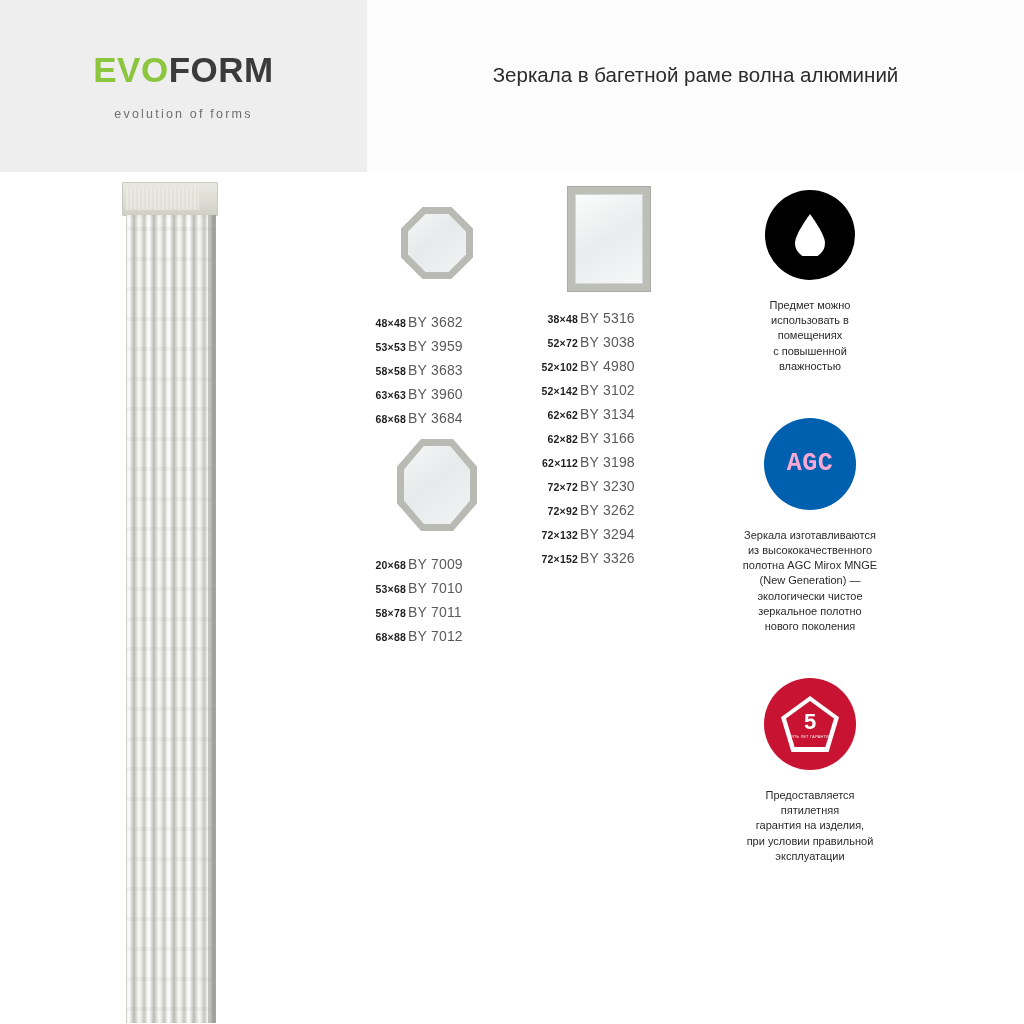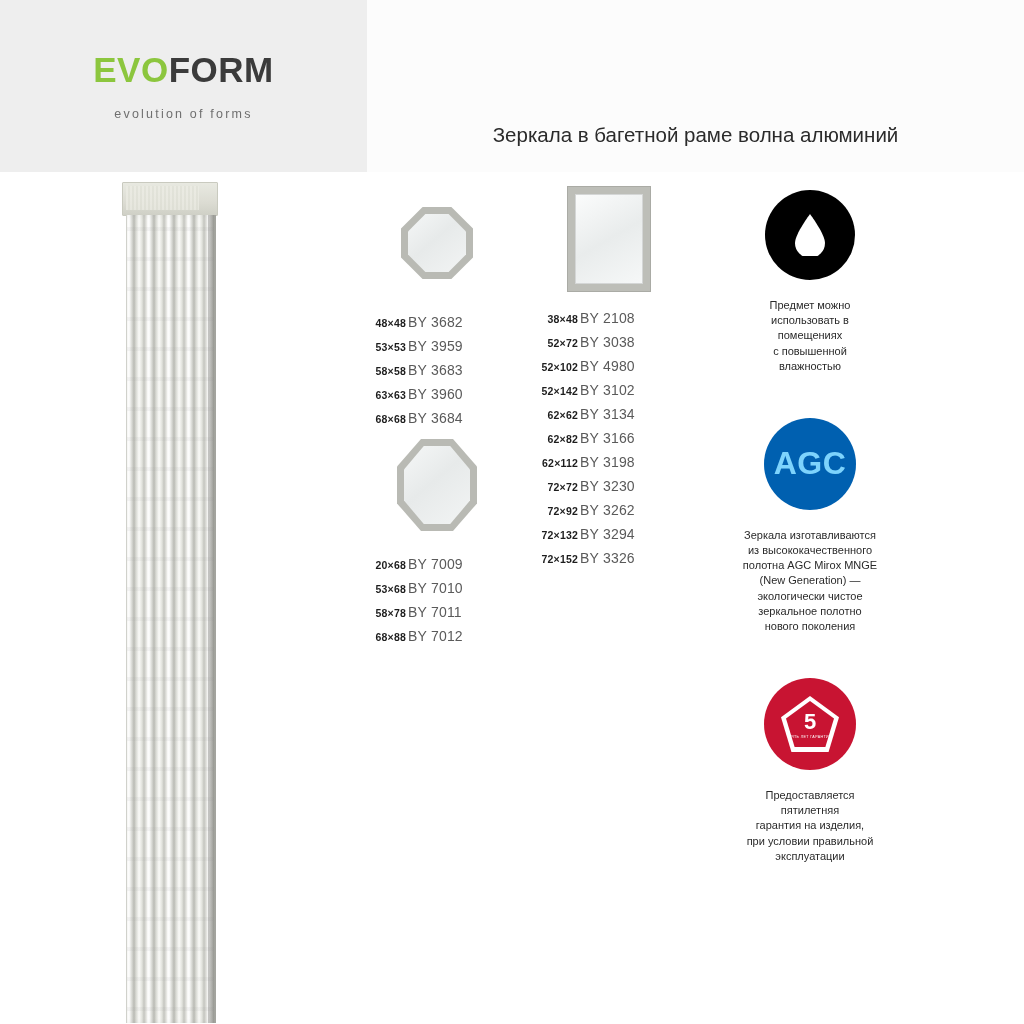--- a/index.html
+++ b/index.html
@@ -45,21 +45,21 @@
     color: #6f6f6f;
     letter-spacing: 2.2px;
   }
   .header-right {
     flex: 1;
     height: 172px;
     background: #fcfcfc;
     display: flex;
     flex-direction: column;
     align-items: center;
-    justify-content: flex-end;
+    justify-content: center;
     padding-bottom: 22px;
   }
   .header-title {
     font-size: 20.5px;
     color: #2b2b2b;
     line-height: 1.45;
     text-align: center;
     font-weight: normal;
     margin: 0;
   }
@@ -204,24 +204,25 @@
   }
   .drop-glyph {
     width: 30px; height: 42px;
     background: #ffffff;
     -webkit-clip-path: path("M15 0 C15 0 30 20 30 29 A15 15 0 0 1 0 29 C0 20 15 0 15 0 Z");
     clip-path: path("M15 0 C15 0 30 20 30 29 A15 15 0 0 1 0 29 C0 20 15 0 15 0 Z");
   }
   .badge-agc {
     width: 92px; height: 92px; border-radius: 50%;
     background: #0060b0;
-    color: #7dd3fc;
-    font-size: 32px;
+    color: #f9a8d4;
+    font-size: 25px;
     font-weight: bold;
     letter-spacing: 0.5px;
+    font-family: Liberation Mono, monospace;
   }
   .badge-warranty {
     width: 92px; height: 92px; border-radius: 50%;
     background: #c81432;
     position: relative;
   }
   .penta {
     position: absolute;
     left: 50%; top: 50%;
     transform: translate(-50%,-50%);
@@ -320,21 +321,21 @@
 </div>
 
 <div class="col" id="col-rect">
   <div class="shape-box">
     <div class="rect">
         <div class="rect-inner"></div>
       </div>
   </div>
   <div class="size-row">
       <span class="size-dim">38×48</span>
-      <span class="size-art">BY 2108</span>
+      <span class="size-art">BY 5316</span>
     </div>
   <div class="size-row">
       <span class="size-dim">52×72</span>
       <span class="size-art">BY 3038</span>
     </div>
   <div class="size-row">
       <span class="size-dim">52×102</span>
       <span class="size-art">BY 4980</span>
     </div>
   <div class="size-row">

